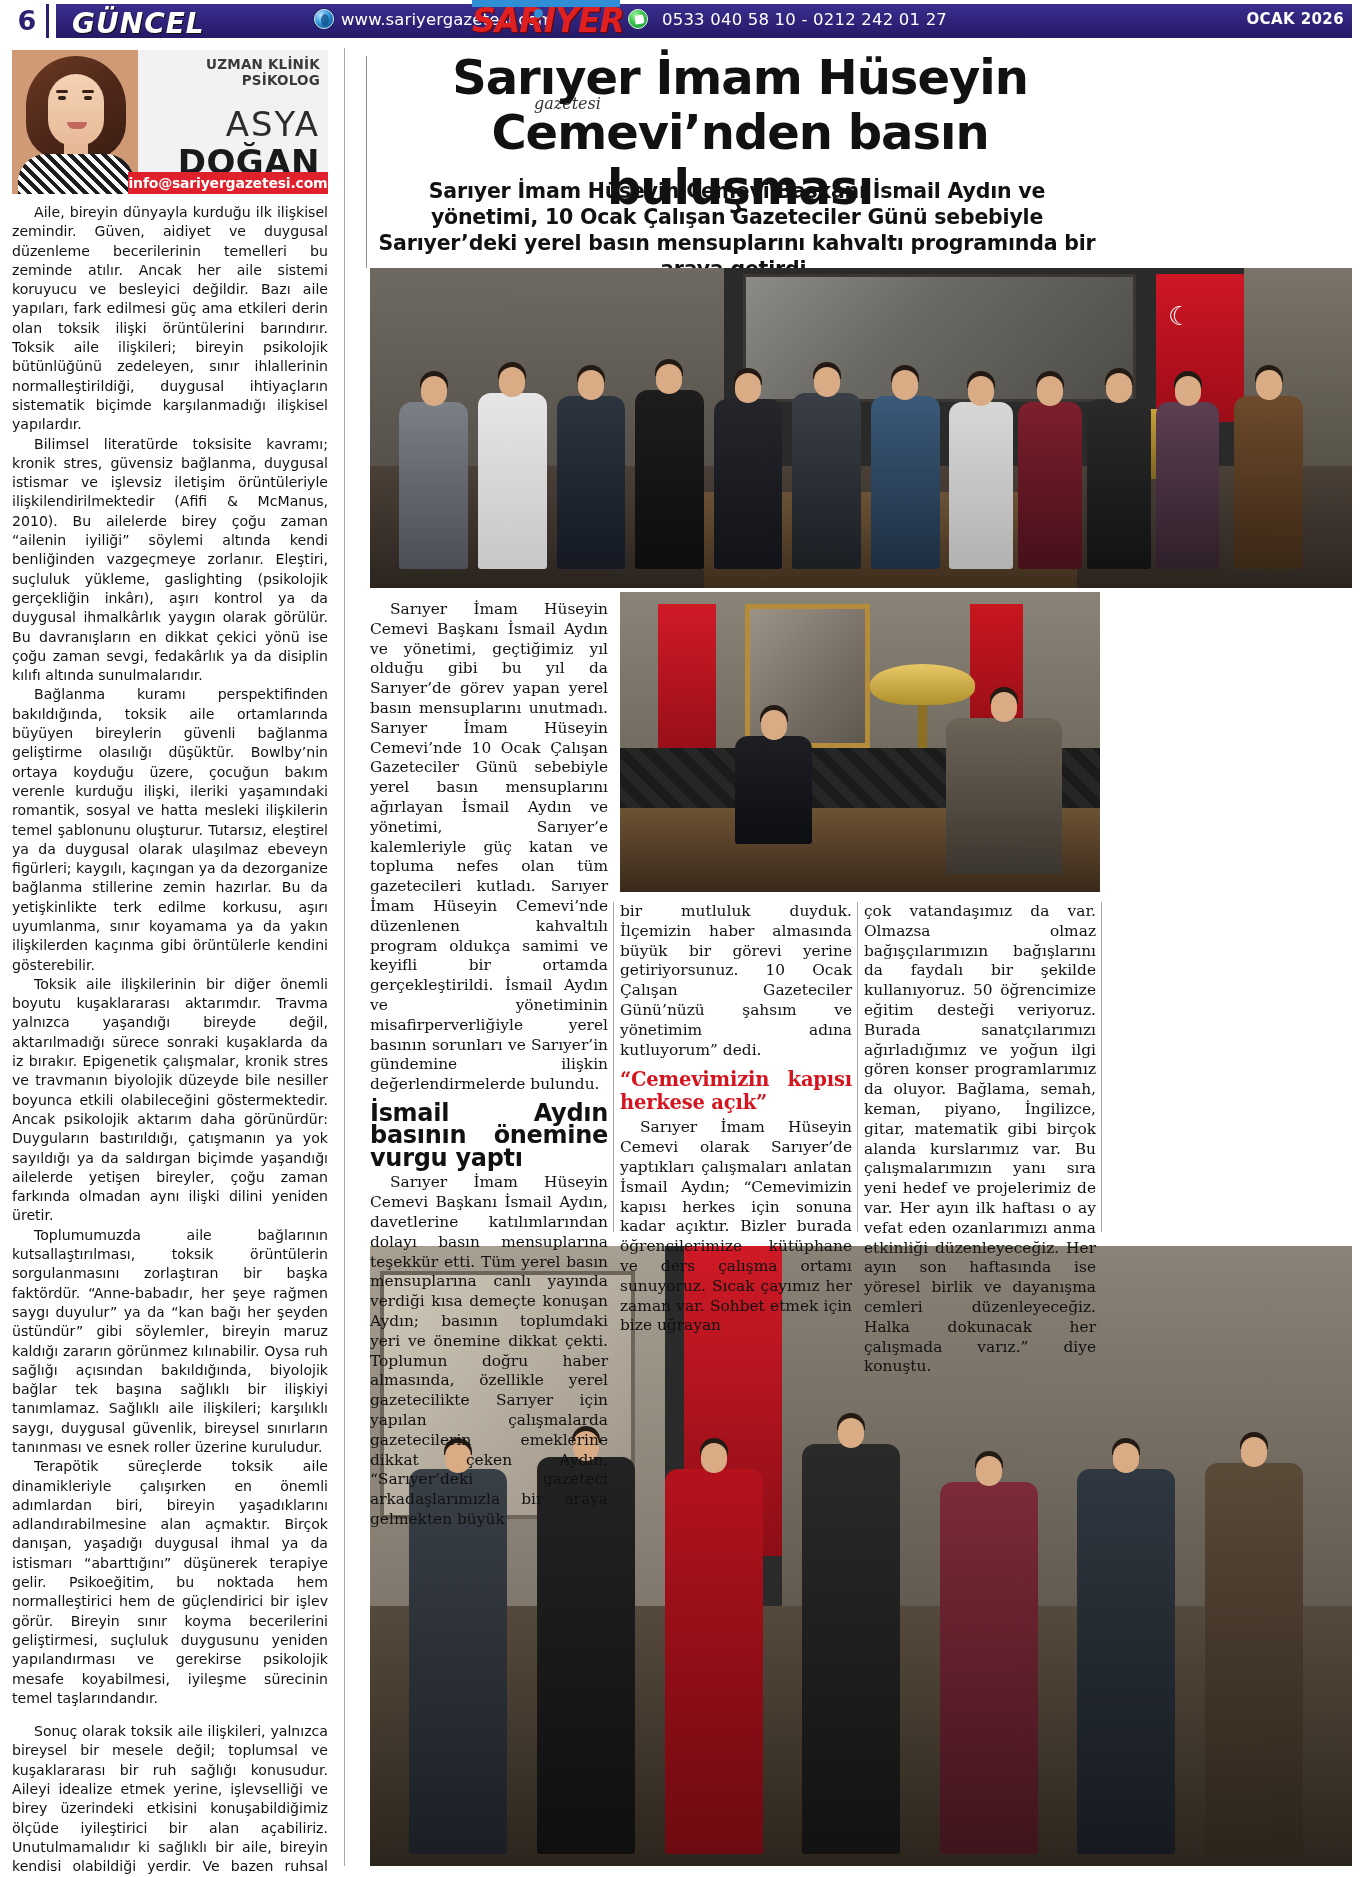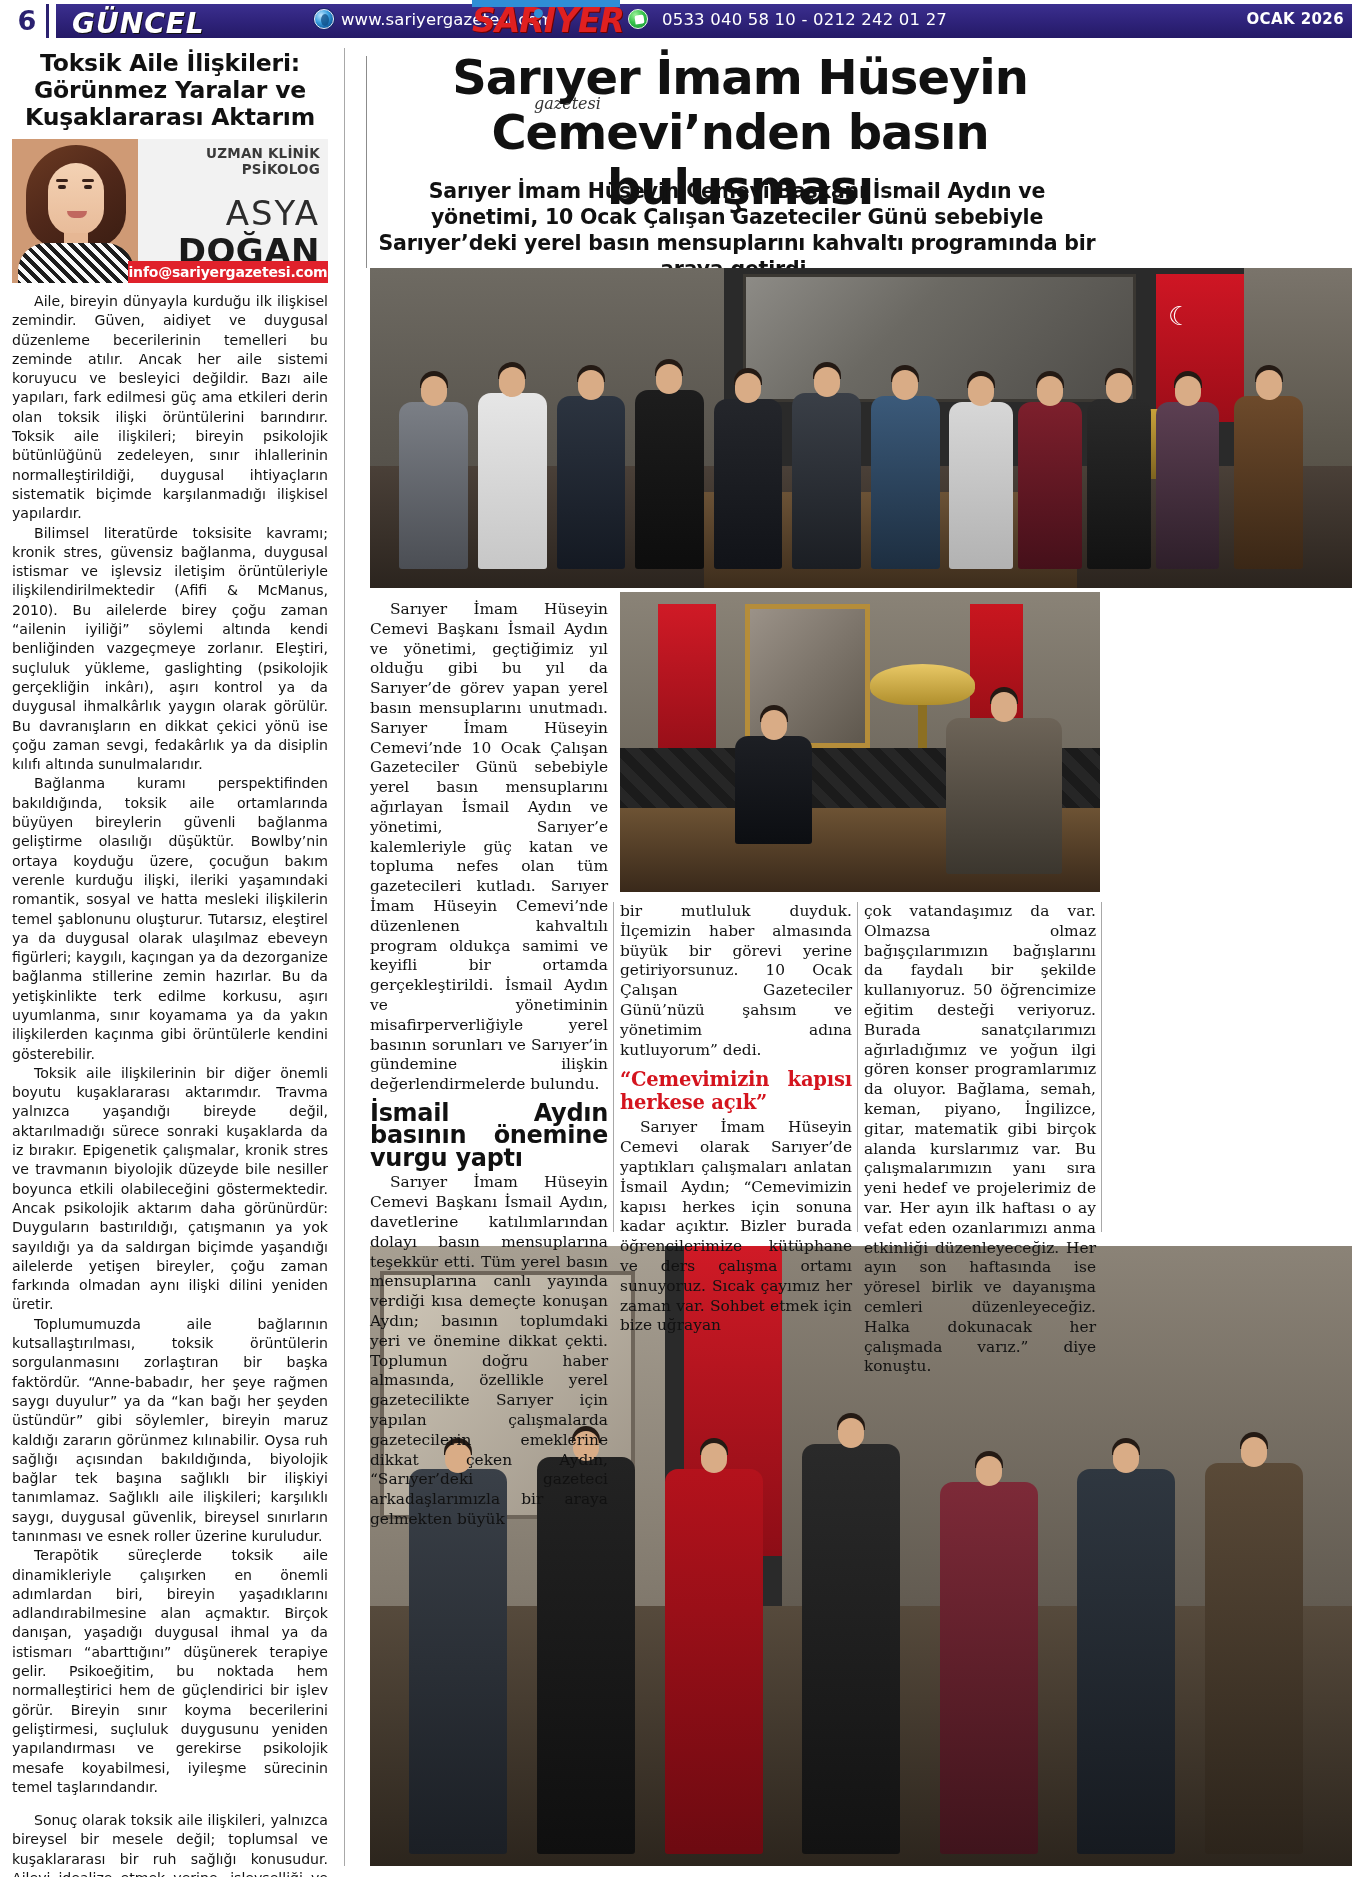--- a/index.html
+++ b/index.html
@@ -258,21 +258,20 @@
 
   <div class="logo-box">
     <div class="logo-top"></div>
     <div class="logo-word">SARIYER</div>
     <div class="logo-dot"></div>
     <div class="logo-sub">gazetesi</div>
   </div>
 </div>
 
 <div class="col-left">
-  <div class="kose-title">Toksik Aile İlişkileri: Görünmez Yaralar ve Kuşaklararası Aktarım</div>
 
   <div class="author-card">
     <div class="author-photo">
       <div class="ap-hair"></div>
       <div class="ap-face"></div>
       <div class="ap-brow l"></div>
         <div class="ap-brow r"></div>
       <div class="ap-eye l"></div>
         <div class="ap-eye r"></div>
       <div class="ap-mouth"></div>

